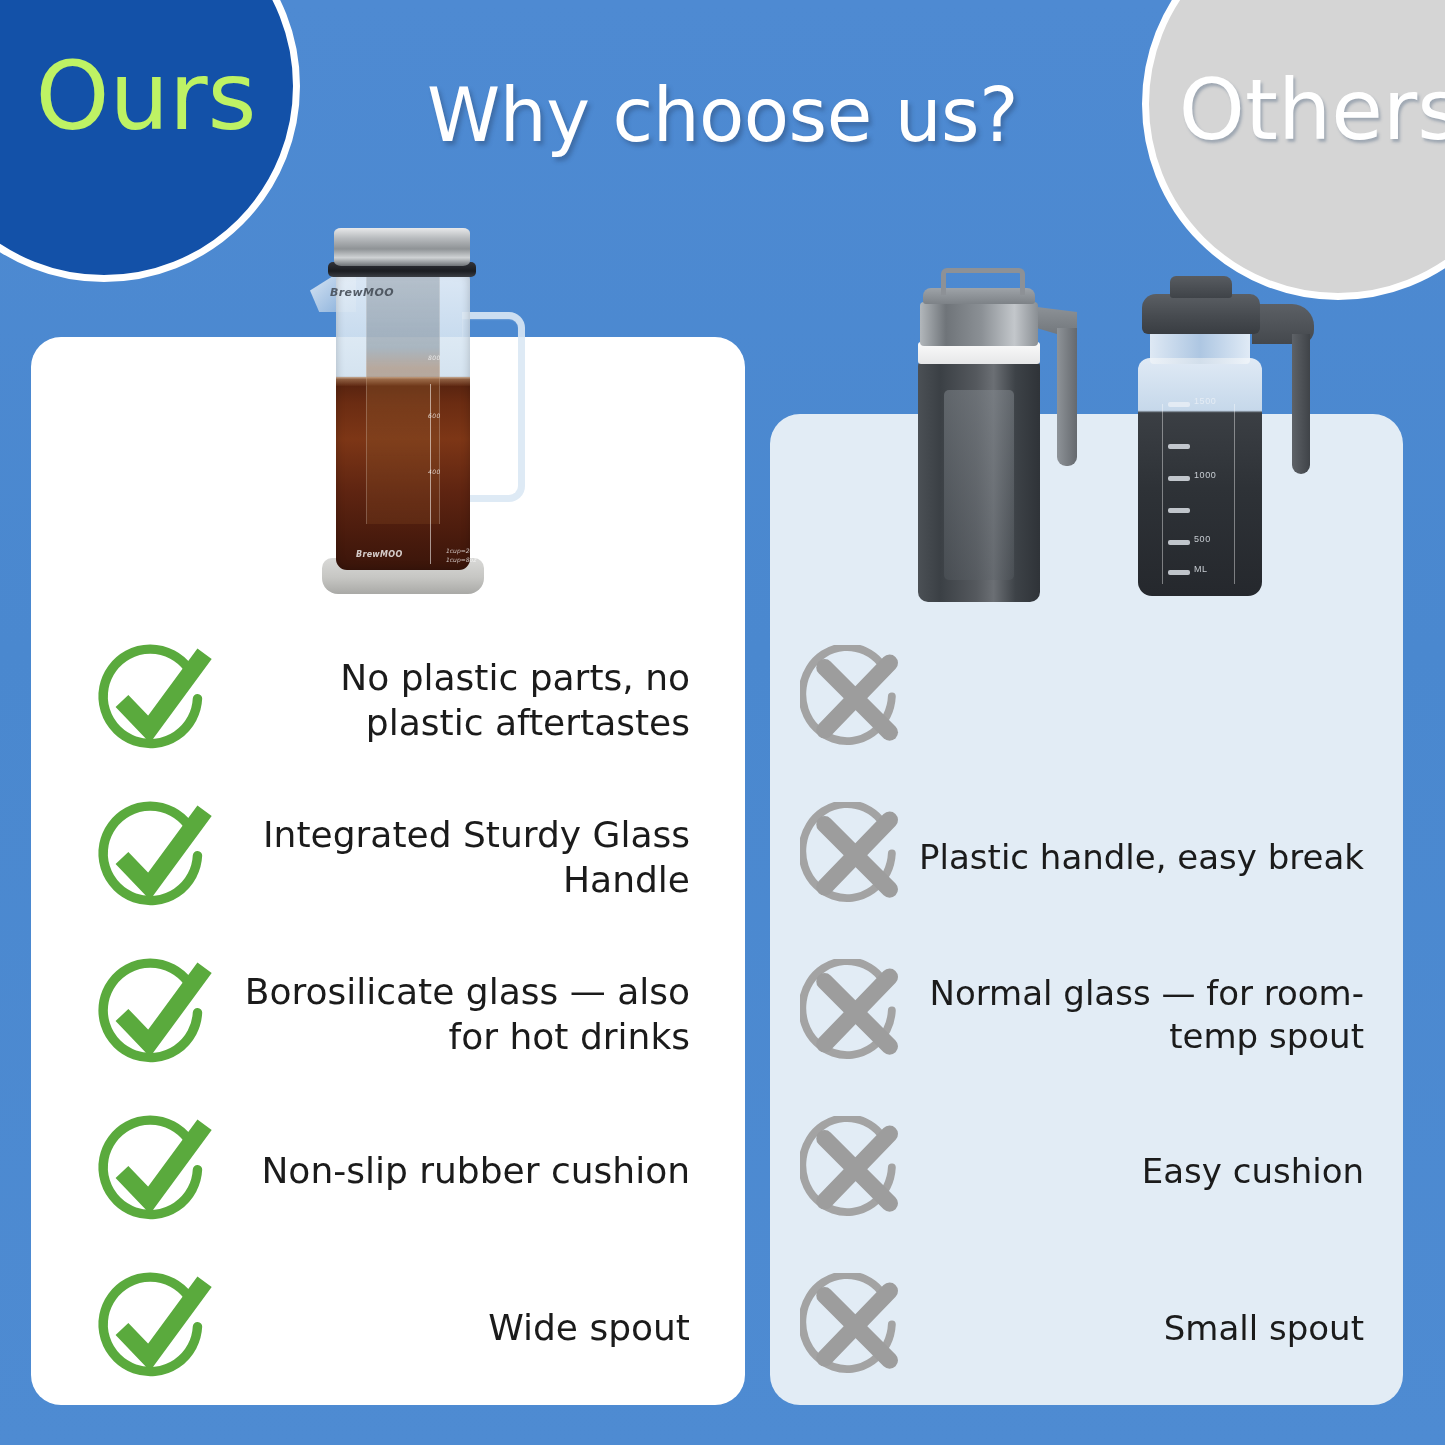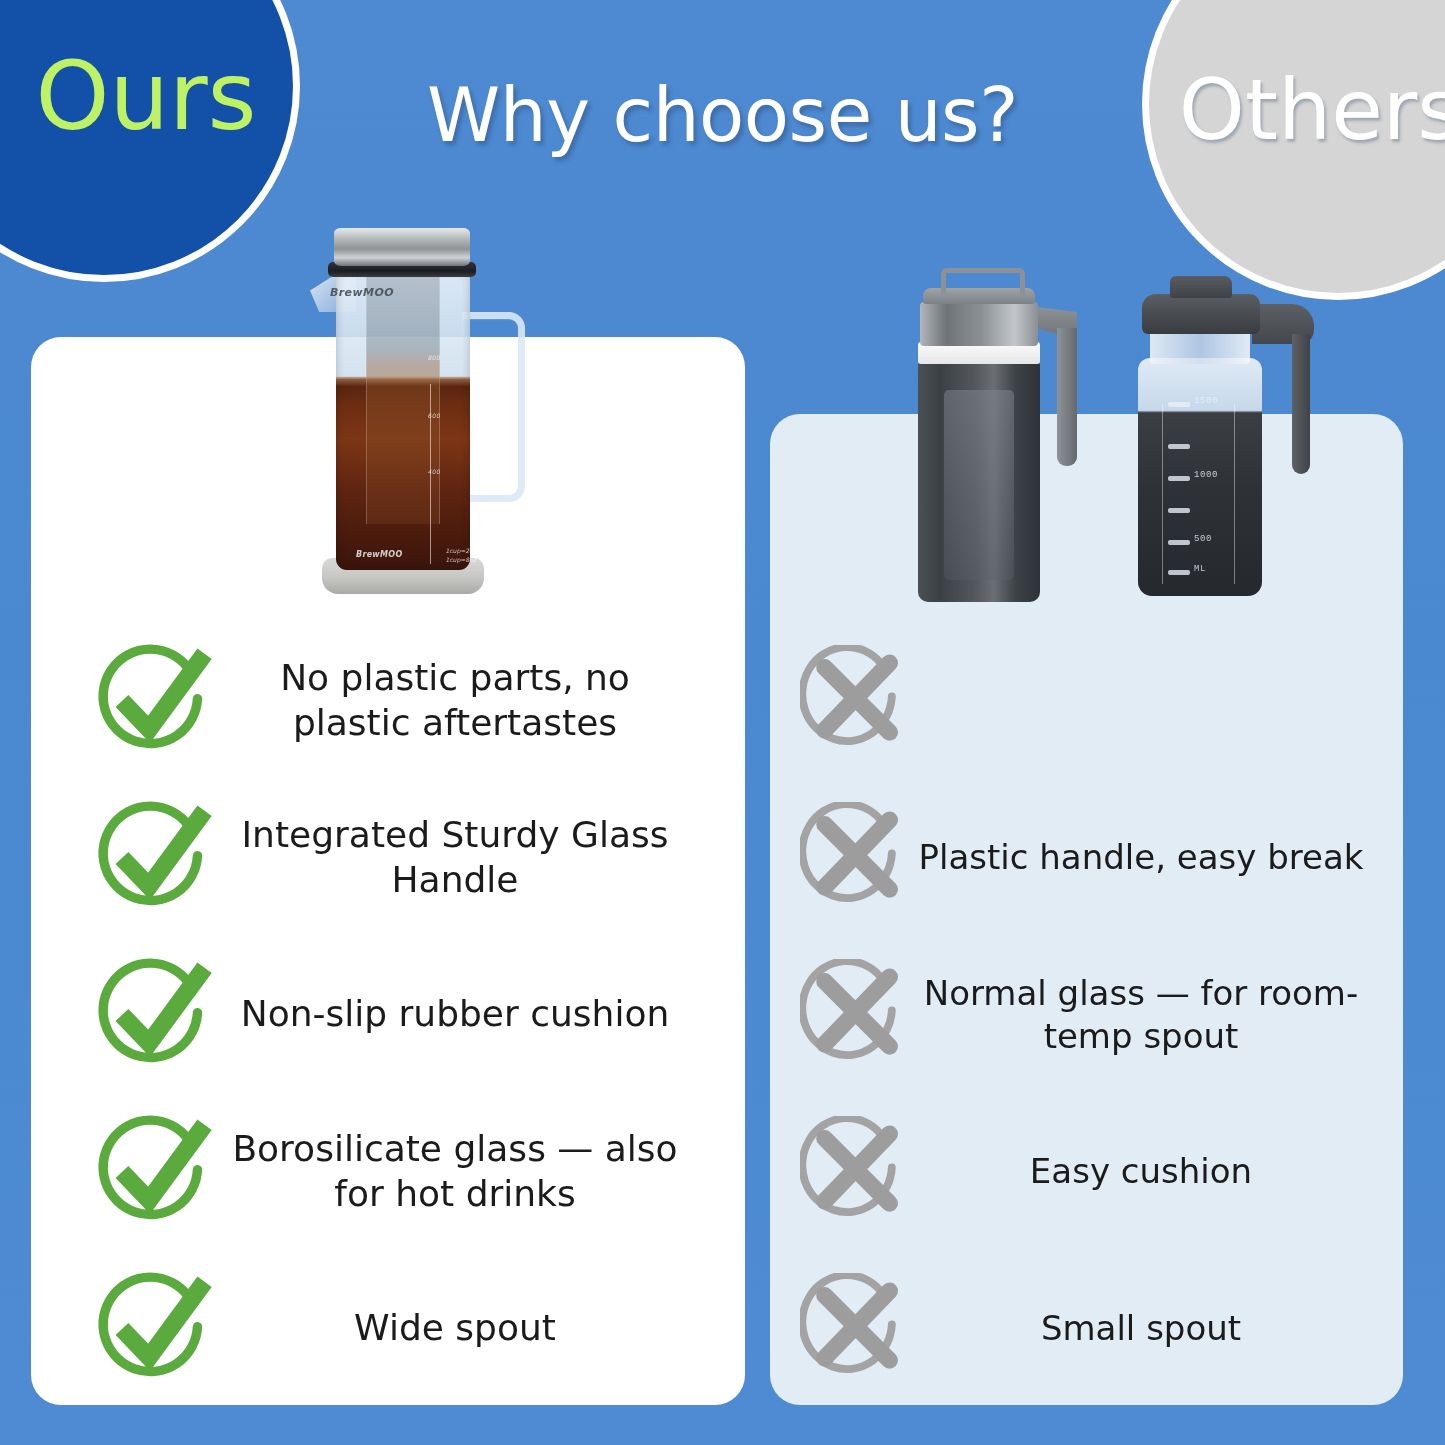--- a/index.html
+++ b/index.html
@@ -257,21 +257,21 @@
   .c2-rail {
     position: absolute; top: 46px; width: 1px; height: 180px;
     background: rgba(255,255,255,0.4);
   }
   .c2-mark {
     position: absolute; left: 30px; width: 22px; height: 5px;
     background: rgba(235,240,246,0.78); border-radius: 2px;
   }
   .c2-lbl {
     position: absolute; left: 56px; font-size: 9px; letter-spacing: 0.6px;
-    color: rgba(235,240,246,0.8); font-family: Liberation Mono, monospace; text-align: center;
+    color: rgba(235,240,246,0.8); font-family: Liberation Sans, sans-serif; text-align: center;
   }
   .c2-handle {
     position: absolute; left: 128px; top: 28px; width: 62px; height: 170px;
   }
   .c2-handle .hb {
     position: absolute; left: 0; top: 0; width: 62px; height: 40px;
     background: linear-gradient(180deg,#5c6065,#44484d);
     border-radius: 0 22px 14px 0;
   }
   .c2-handle .hv {
@@ -297,21 +297,21 @@
     width: 118px;
     height: 118px;
     display: flex;
     align-items: center;
     justify-content: center;
   }
   #others-list .feature-icon { width: 112px; height: 112px; }
 
   .feature-text {
     flex: 1 1 auto;
-    text-align: center;
+    text-align: right;
     color: #1b1b1b;
     font-size: 36px;
     line-height: 1.24;
     padding: 0 6px;
     font-family: "DejaVu Sans", sans-serif;
     font-weight: 400;
   }
   #others-list .feature-text { font-size: 34px; }
 </style>
 </head>
@@ -414,31 +414,31 @@
       <div class="feature-text">Integrated Sturdy Glass Handle</div>
     </div>
 
     <div class="feature-row">
       <div class="feature-icon">
         <svg viewBox="0 0 100 100" width="118" height="118" aria-hidden="true">
           <path d="M78 22 A40 40 0 1 0 86 48" fill="none" stroke="#5aaa3d" stroke-width="8" stroke-linecap="round"></path>
           <path d="M22 50 L45 74 L92 10" fill="none" stroke="#5aaa3d" stroke-width="15" stroke-linejoin="miter" stroke-linecap="butt"></path>
         </svg>
       </div>
-      <div class="feature-text">Non-slip rubber cushion</div>
+      <div class="feature-text">Borosilicate glass — also for hot drinks</div>
     </div>
 
     <div class="feature-row">
       <div class="feature-icon">
         <svg viewBox="0 0 100 100" width="118" height="118" aria-hidden="true">
           <path d="M78 22 A40 40 0 1 0 86 48" fill="none" stroke="#5aaa3d" stroke-width="8" stroke-linecap="round"></path>
           <path d="M22 50 L45 74 L92 10" fill="none" stroke="#5aaa3d" stroke-width="15" stroke-linejoin="miter" stroke-linecap="butt"></path>
         </svg>
       </div>
-      <div class="feature-text">Borosilicate glass — also for hot drinks</div>
+      <div class="feature-text">Non-slip rubber cushion</div>
     </div>
 
     <div class="feature-row">
       <div class="feature-icon">
         <svg viewBox="0 0 100 100" width="118" height="118" aria-hidden="true">
           <path d="M78 22 A40 40 0 1 0 86 48" fill="none" stroke="#5aaa3d" stroke-width="8" stroke-linecap="round"></path>
           <path d="M22 50 L45 74 L92 10" fill="none" stroke="#5aaa3d" stroke-width="15" stroke-linejoin="miter" stroke-linecap="butt"></path>
         </svg>
       </div>
       <div class="feature-text">Wide spout</div>

